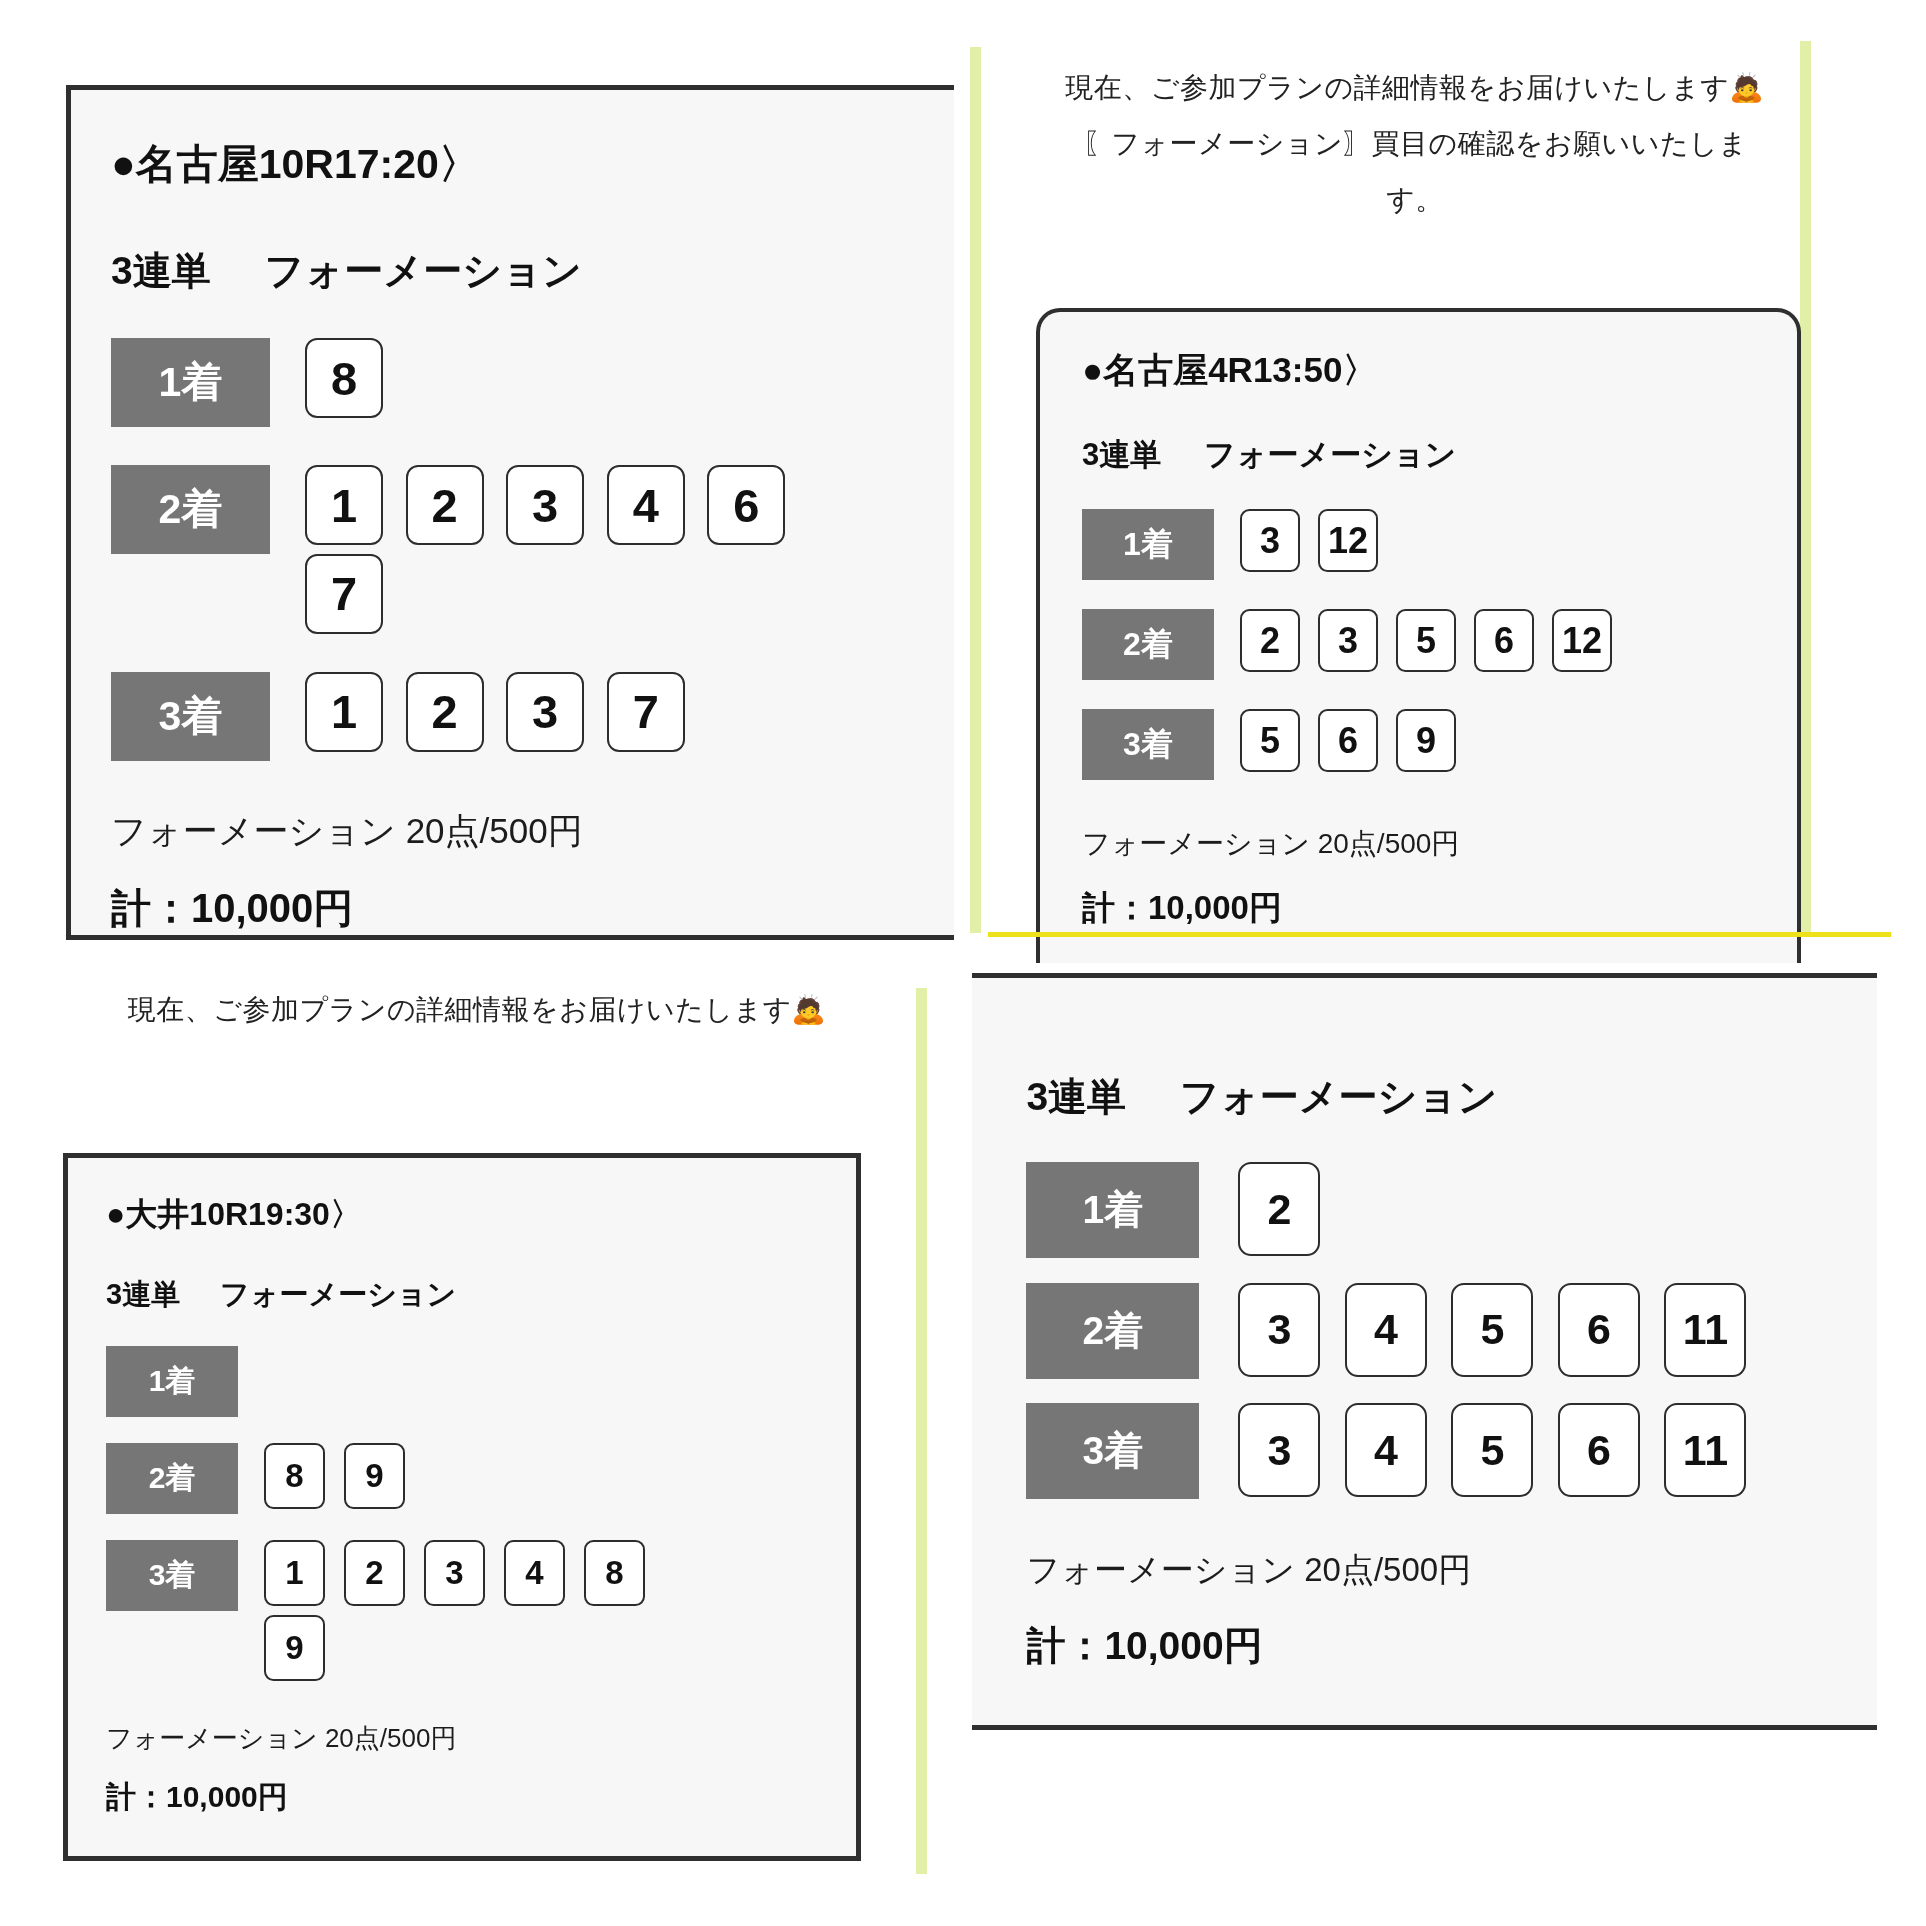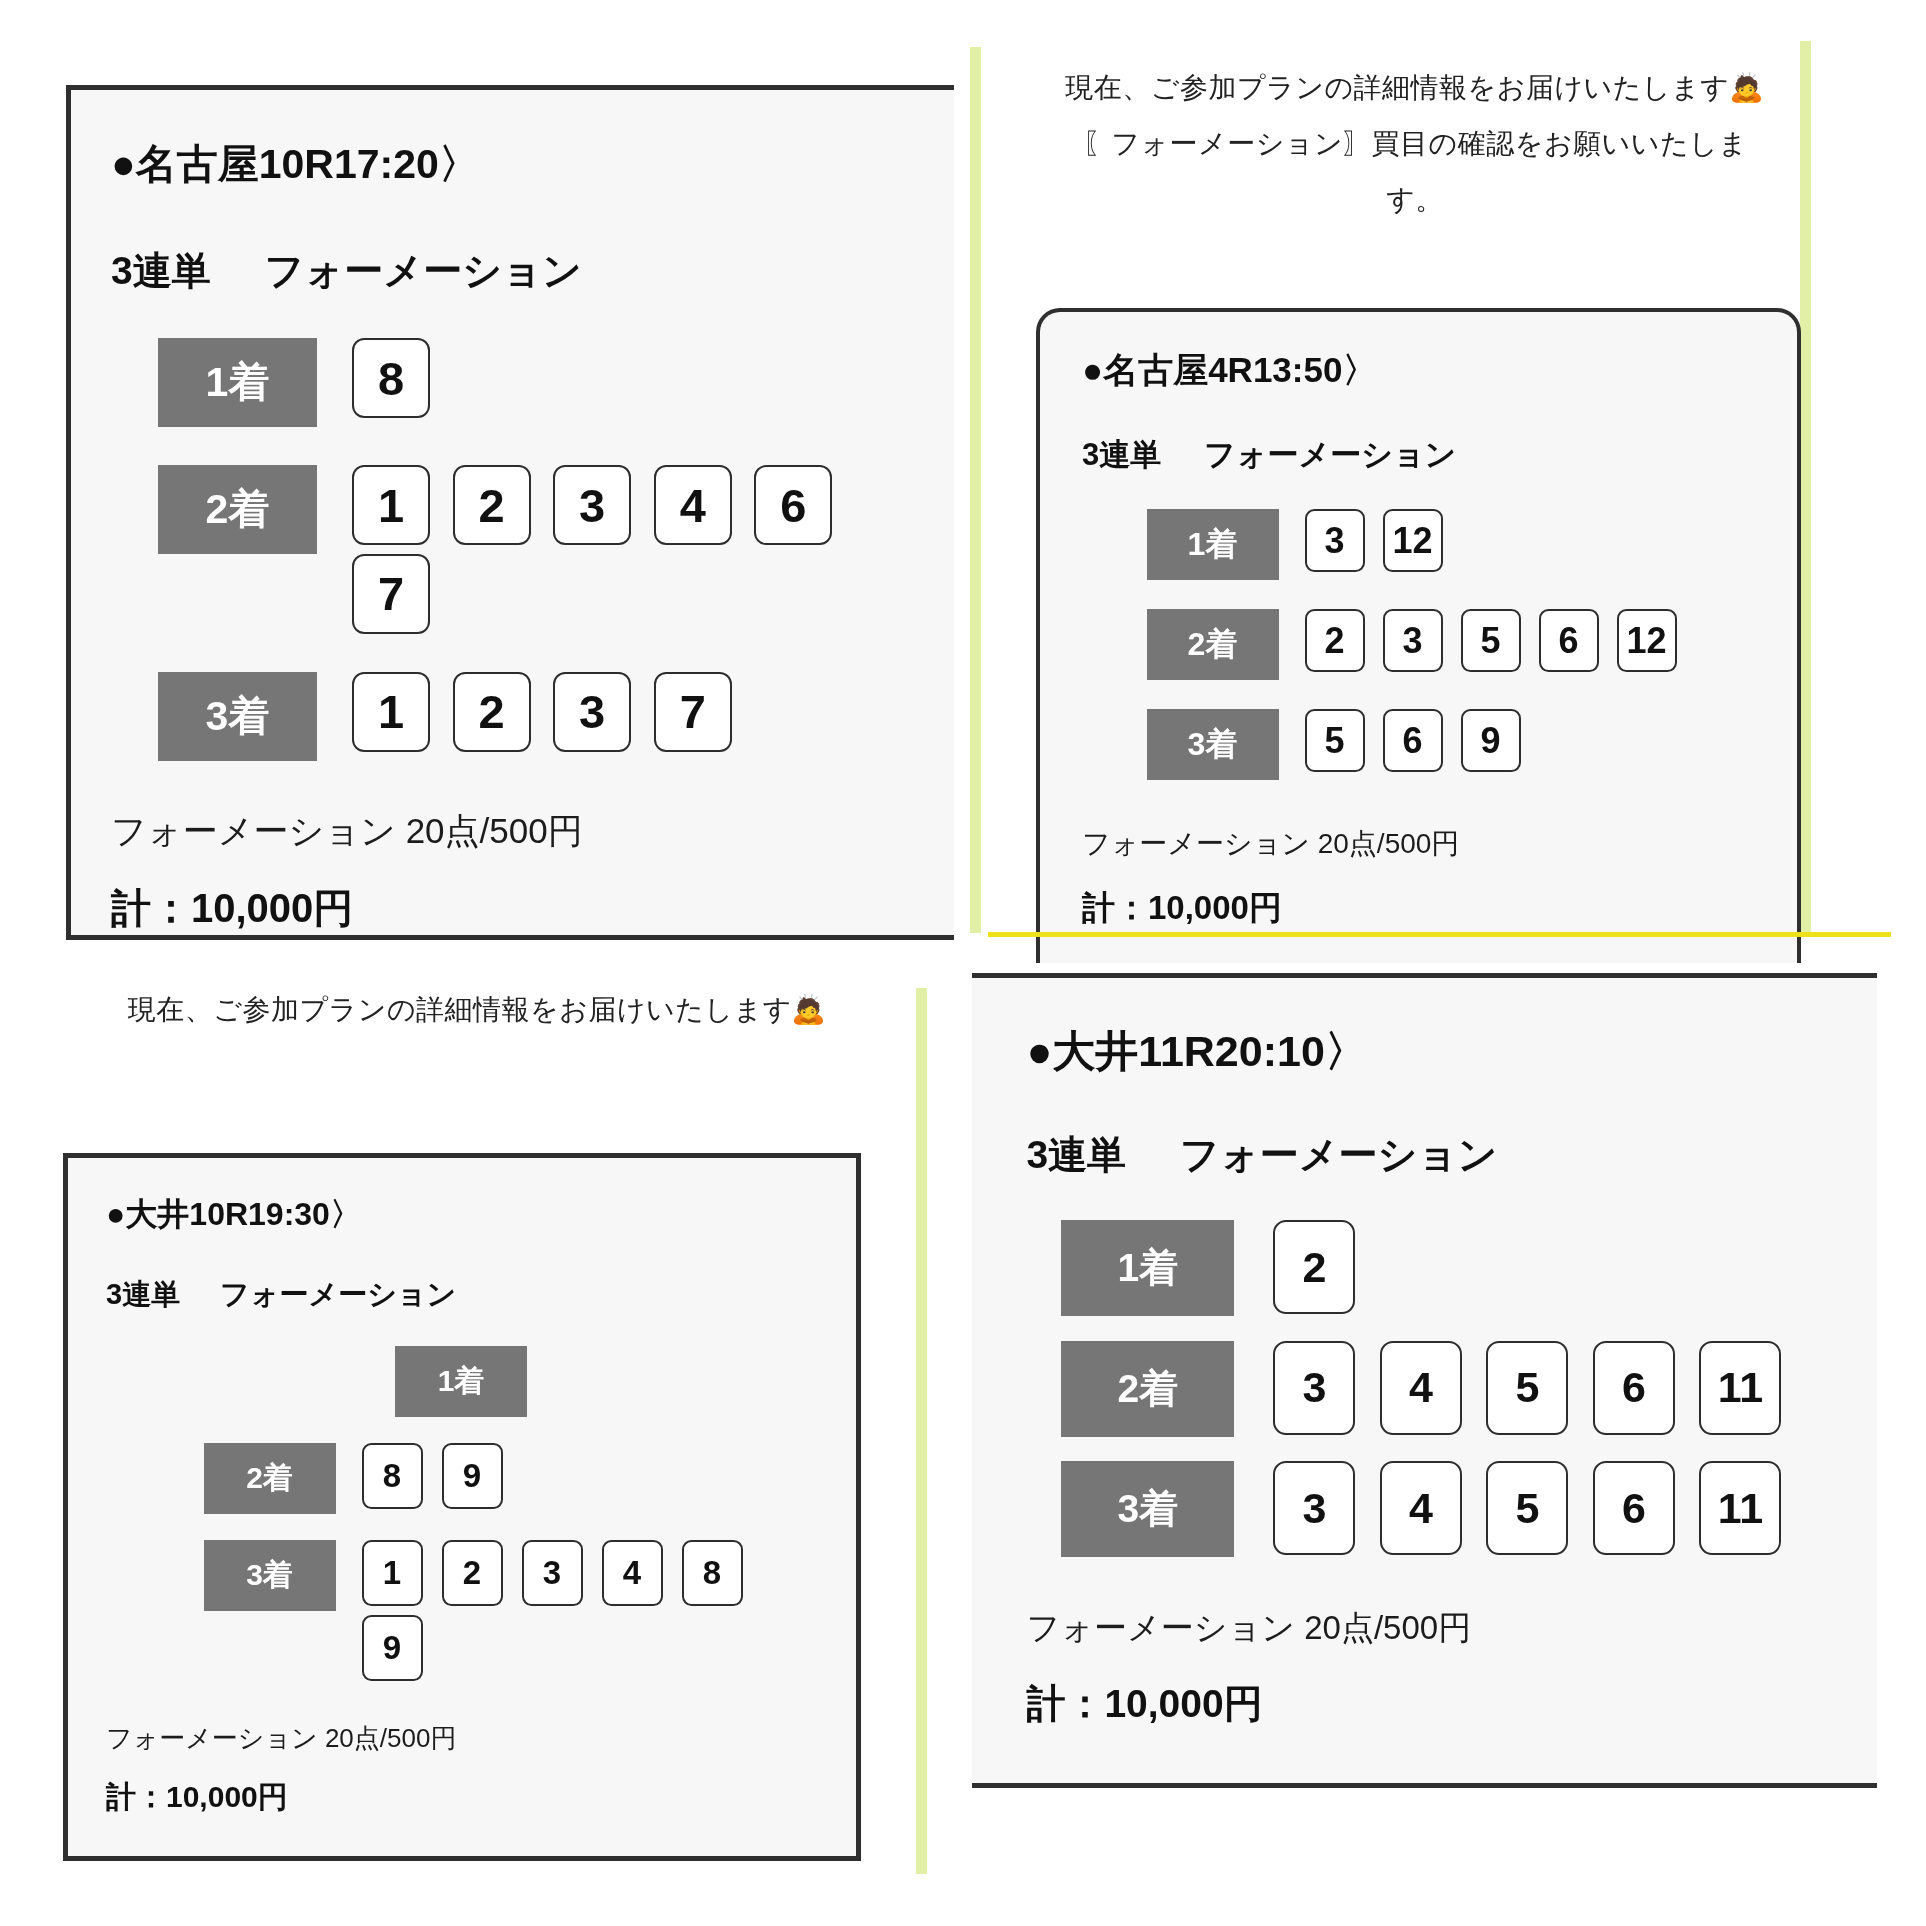--- a/index.html
+++ b/index.html
@@ -61,21 +61,21 @@
     --title:43px;--sub:39px;--sub-mt:47px;--rows-mt:38px;
     --label-w:173px;--label-h:96px;--label-f:39px;--label-gap:39px;
     --chip-w:82px;--chip-h:94px;--chip-f:43px;--chip-gap:24.5px;--chip-r:13px;--chip-b:2.8px;
     --chips-w:555px;--row-gap:24.5px;--sum:33px;--sum-mt:49px;--tot:39px;--tot-mt:26px;
   }
 
   .card-title{font-size:var(--title);font-weight:700;color:#111;}
   .card-sub{margin-top:var(--sub-mt);font-size:var(--sub);font-weight:700;color:#111;}
   .card-sub .method{margin-left:1.1em;margin-top:36px;}
   .rows{display:flex;flex-direction:column;gap:var(--row-gap);margin-top:var(--rows-mt);}
-  .row{display:flex;align-items:flex-start;justify-content:center;}
+  .row{display:flex;align-items:flex-start;}
   .row-label{
     width:var(--label-w);height:var(--label-h);background:#767676;color:#fff;
     font-size:var(--label-f);font-weight:700;display:flex;align-items:center;justify-content:center;
     flex:none;margin-right:var(--label-gap);
   }
   .chips{display:flex;flex-wrap:wrap;gap:8.5px var(--chip-gap);width:var(--chips-w);align-content:flex-start;}
   .chip{
     width:var(--chip-w);height:var(--chip-h);background:#ffffff;
     border:var(--chip-b) solid #2d2d2d;border-radius:var(--chip-r);
     display:flex;align-items:center;justify-content:center;
@@ -208,21 +208,20 @@
           </div>
         </div>
       </div>
     <div class="card-summary">フォーメーション 20点/500円</div>
     <div class="card-total">計：10,000円</div>
   </section>
 </div>
 
 <div class="quad" id="q-br">
   <section class="card card--br">
-    <div class="card-title">●大井11R20:10〉</div>
     <div class="card-sub">
       <span class="bet-type">3連単</span>
       <span class="method">フォーメーション</span>
     </div>
     <div class="rows">
         <div class="row">
           <div class="row-label">1着</div>
           <div class="chips">
             <div class="chip">2</div>
           </div>

